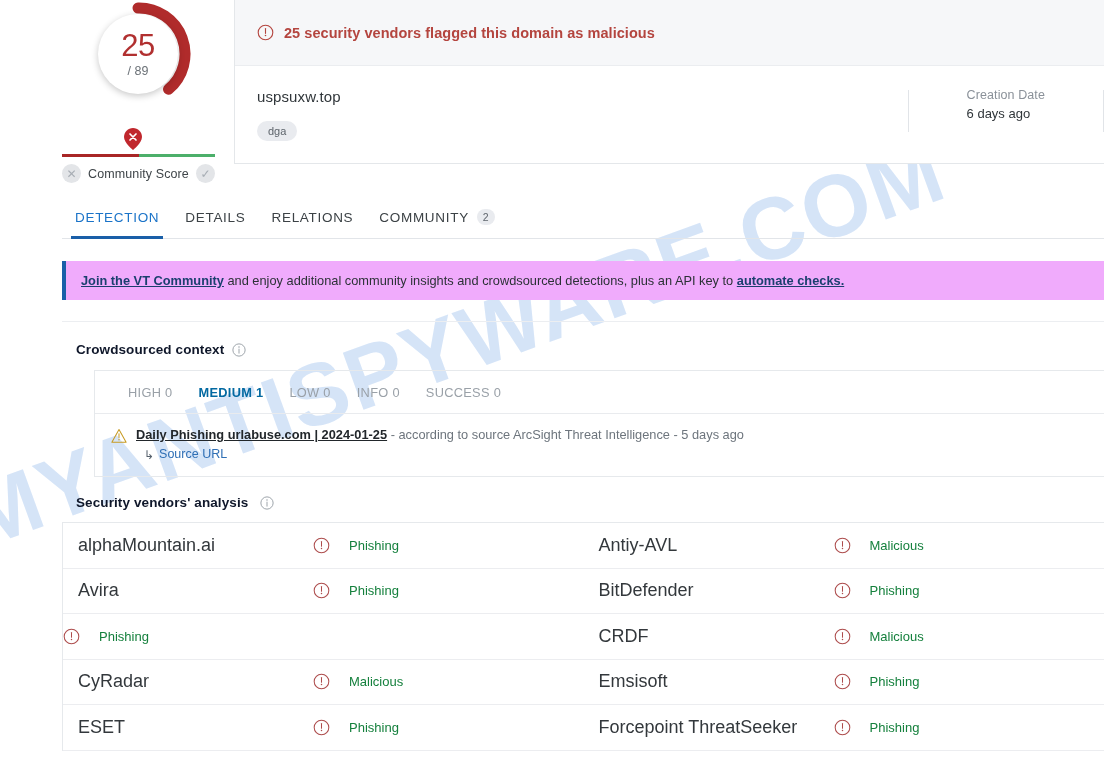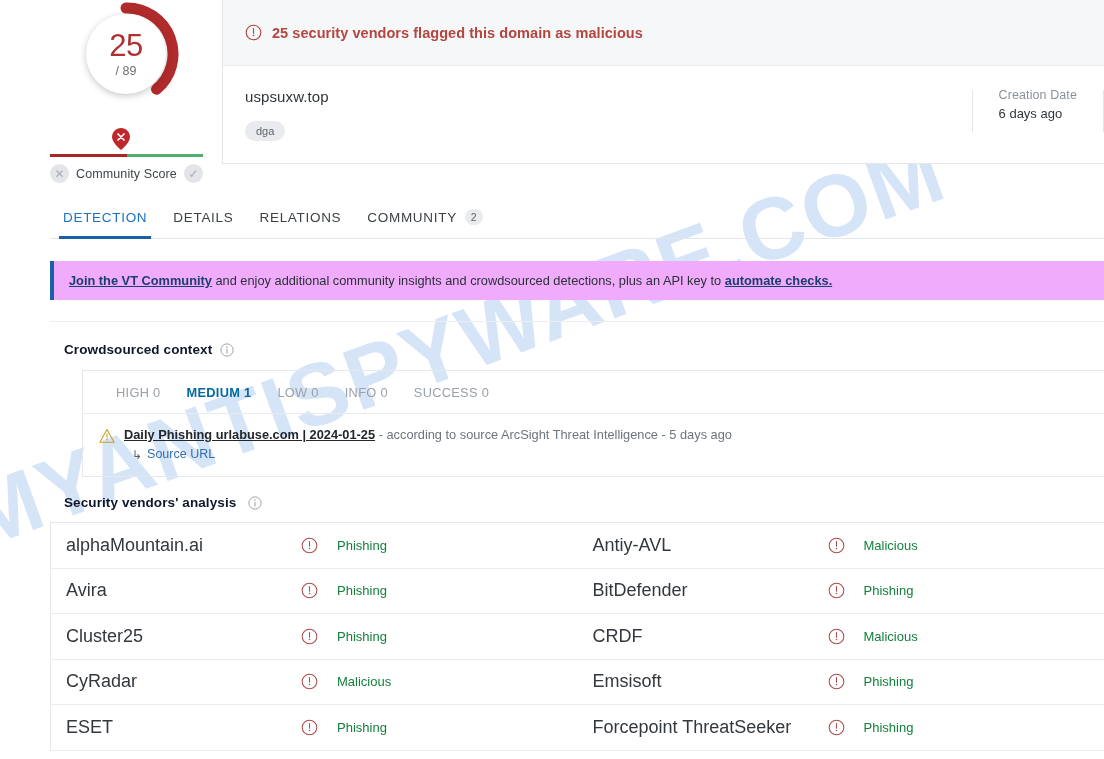--- a/index.html
+++ b/index.html
@@ -29,21 +29,21 @@
     letter-spacing: 2px;
     color: #c5daf5;
     opacity: .72;
     transform: rotate(-20deg);
     transform-origin: left center;
     white-space: nowrap;
     pointer-events: none;
     z-index: 0;
   }
 
-  #page { position: relative; z-index: 2; }
+  #page { position: relative; z-index: 2; padding-left: 12px; }
 
   
   #top-region {
     position: relative;
     height: 196px;
   }
 
   
   #gauge-block {
     position: absolute;
@@ -184,20 +184,21 @@
     background: #e9ebef;
     color: #5d646b;
     font-size: 11px;
     border-radius: 11px;
     padding: 4px 11px;
   }
   #meta-col {
     display: flex;
     align-items: flex-start;
     padding-right: 0;
+    gap: 32px;
   }
   .meta-divider {
     width: 1px;
     background: #e1e4e8;
     height: 42px;
     margin-top: 2px;
   }
   #creation-box {
     padding: 0 26px;
     text-align: left;
@@ -546,21 +547,20 @@
               <path d="M10 5.3 L10 11" stroke="#ad4c4c" stroke-width="1.2" stroke-linecap="round"></path>
               <circle cx="10" cy="13.6" r=".9" fill="#ad4c4c"></circle>
             </svg>
             <span>Phishing</span>
           </div>
         </div>
       </div>
 
       <div class="vendor-row">
         <div class="vcell">
-          <div class="vname">Cluster25</div>
           <div class="vverdict">
             <svg class="excl-icon" viewBox="0 0 20 20">
               <circle cx="10" cy="10" r="8.6" fill="none" stroke="#ad4c4c" stroke-width="1.2"></circle>
               <path d="M10 5.3 L10 11" stroke="#ad4c4c" stroke-width="1.2" stroke-linecap="round"></path>
               <circle cx="10" cy="13.6" r=".9" fill="#ad4c4c"></circle>
             </svg>
             <span>Phishing</span>
           </div>
         </div>
         <div class="vcell">

